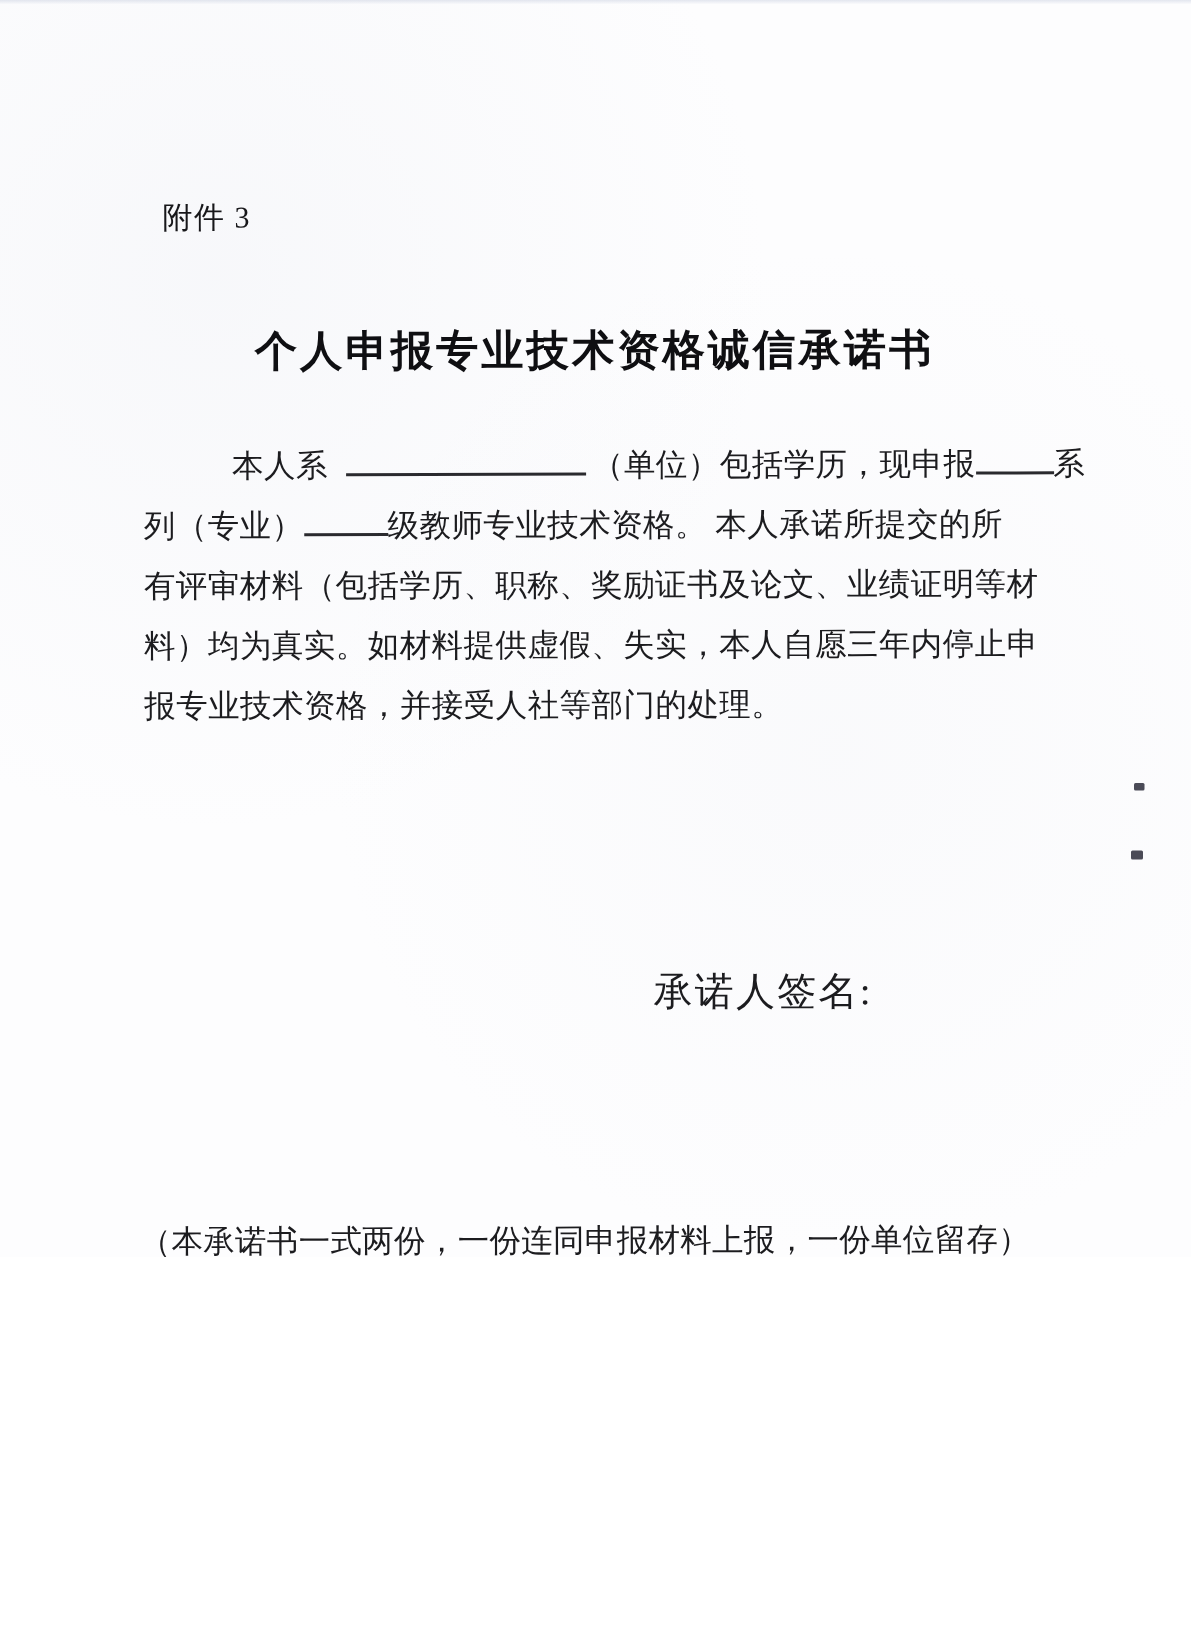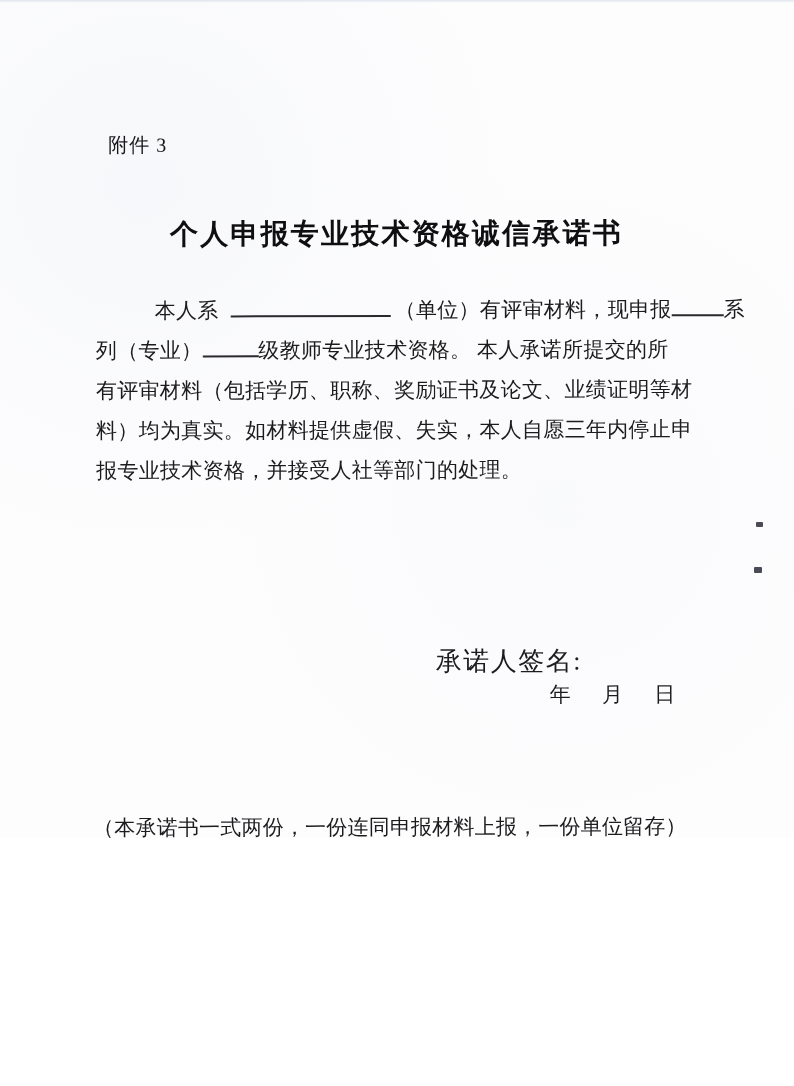--- a/index.html
+++ b/index.html
@@ -112,43 +112,38 @@
   <div class="top-edge"></div>
 
   <div class="content">
 
     <div class="attachment">附件 3</div>
 
     <h1 class="title">个人申报专业技术资格诚信承诺书</h1>
 
     <div class="para">
       <div class="line indent">
-        <span>本人系</span><span class="blank blank-unit"></span><span>（单位）有评审材料，现申报</span><span class="blank blank-series"></span><span>系</span>
+        <span>本人系</span><span class="blank blank-unit"></span><span>（单位）包括学历，现申报</span><span class="blank blank-series"></span><span>系</span>
       </div>
       <div class="line">
         <span>列（专业）</span><span class="blank blank-grade"></span><span>级教师专业技术资格。 本人承诺所提交的所</span>
       </div>
       <div class="line">
         <span>有评审材料（包括学历、职称、奖励证书及论文、业绩证明等材</span>
       </div>
       <div class="line">
         <span>料）均为真实。如材料提供虚假、失实，本人自愿三年内停止申</span>
       </div>
       <div class="line">
         <span>报专业技术资格，并接受人社等部门的处理。</span>
       </div>
     </div>
 
     <div class="sig-label">承诺人签名:</div>
 
-    <div class="date-line">
-      <span>年</span>
-      <span class="sep">月</span>
-      <span class="sep">日</span>
-    </div>
 
     <div class="footer-note">（本承诺书一式两份，一份连同申报材料上报，一份单位留存）</div>
 
   </div>
 
   <div class="speck speck-1"></div>
   <div class="speck speck-2"></div>
 </div>
 
 </body></html>

